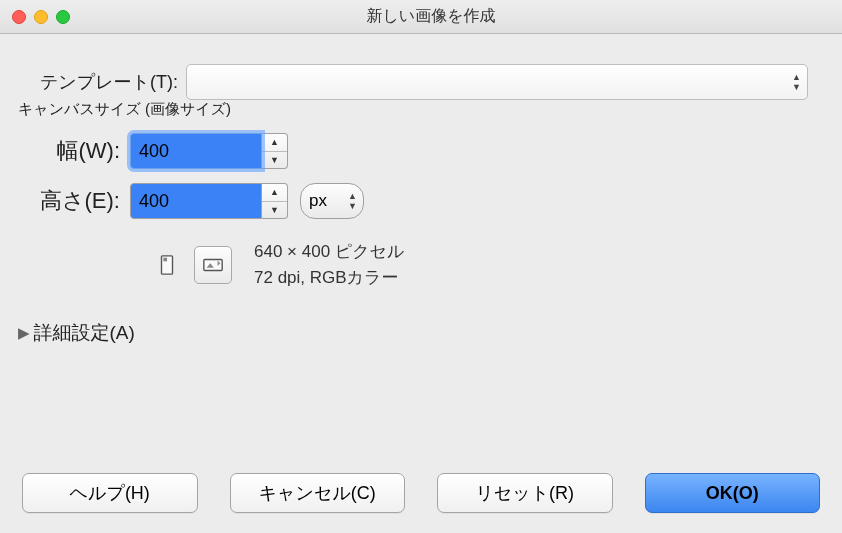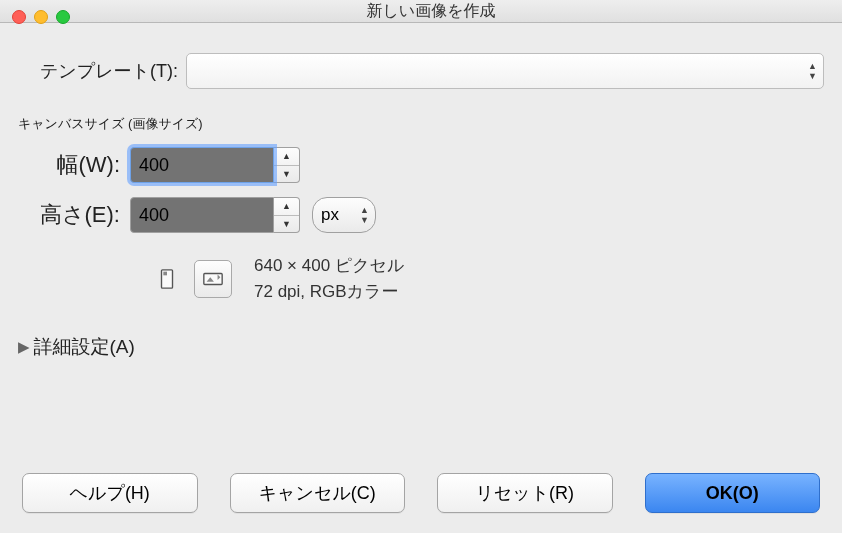--- a/index.html
+++ b/index.html
@@ -8,21 +8,21 @@
     padding: 0;
   }
   body {
     font-family: "Hiragino Kaku Gothic ProN", "Helvetica Neue", Arial, sans-serif;
     background: #ececec;
     width: 842px;
     height: 533px;
     position: relative;
   }
   .titlebar {
-    height: 23px;
+    height: 34px;
     background: linear-gradient(#eeeeee, #e0e0e0);
     border-bottom: 1px solid #b8b8b8;
     display: flex;
     align-items: center;
     position: relative;
     padding-left: 20px;
   }
   .traffic-lights {
     display: flex;
     gap: 8px;
@@ -38,21 +38,21 @@
   .tl-red { background: #ff5f57; border: 1px solid #e24238; }
   .tl-yellow { background: #ffbd2e; border: 1px solid #e1a116; }
   .tl-green { background: #28c940; border: 1px solid #17a82b; }
   .title {
     flex: 1;
     text-align: center;
     font-size: 16px;
     color: #333;
   }
   .content {
-    padding: 12px 18px 0 18px;
+    padding: 12px 34px 0 18px;
   }
   .row {
     display: flex;
     align-items: center;
     margin-top: 18px;
   }
   .label {
     font-size: 18px;
     color: #222;
     text-align: right;
@@ -76,48 +76,47 @@
     bottom: 0;
     display: flex;
     flex-direction: column;
     justify-content: center;
     gap: 1px;
     font-size: 9px;
     color: #444;
     line-height: 1;
   }
   .section-title {
-    font-size: 13px;
+    font-size: 15px;
     color: #222;
-    margin-top: 26px;
   }
   .field-row {
     display: flex;
     align-items: center;
     margin-top: 14px;
   }
   .field-label {
     width: 112px;
     text-align: right;
     font-size: 22px;
     color: #222;
     padding-right: 10px;
   }
   .spinner-group {
     display: flex;
     height: 36px;
   }
   .spinner-input {
-    width: 144px;
+    width: 132px;
     height: 100%;
     border: 1px solid #a0a0a0;
     border-radius: 4px 0 0 4px;
     padding: 0 8px;
     font-size: 18px;
-    background: #737373;
+    background: #3b82f6;
     outline: none;
   }
   .spinner-input.focused {
     box-shadow: 0 0 0 3px rgba(100,160,255,0.6);
     border-color: #6ea2e8;
     position: relative;
     z-index: 1;
   }
   .spinner-buttons {
     width: 26px;

